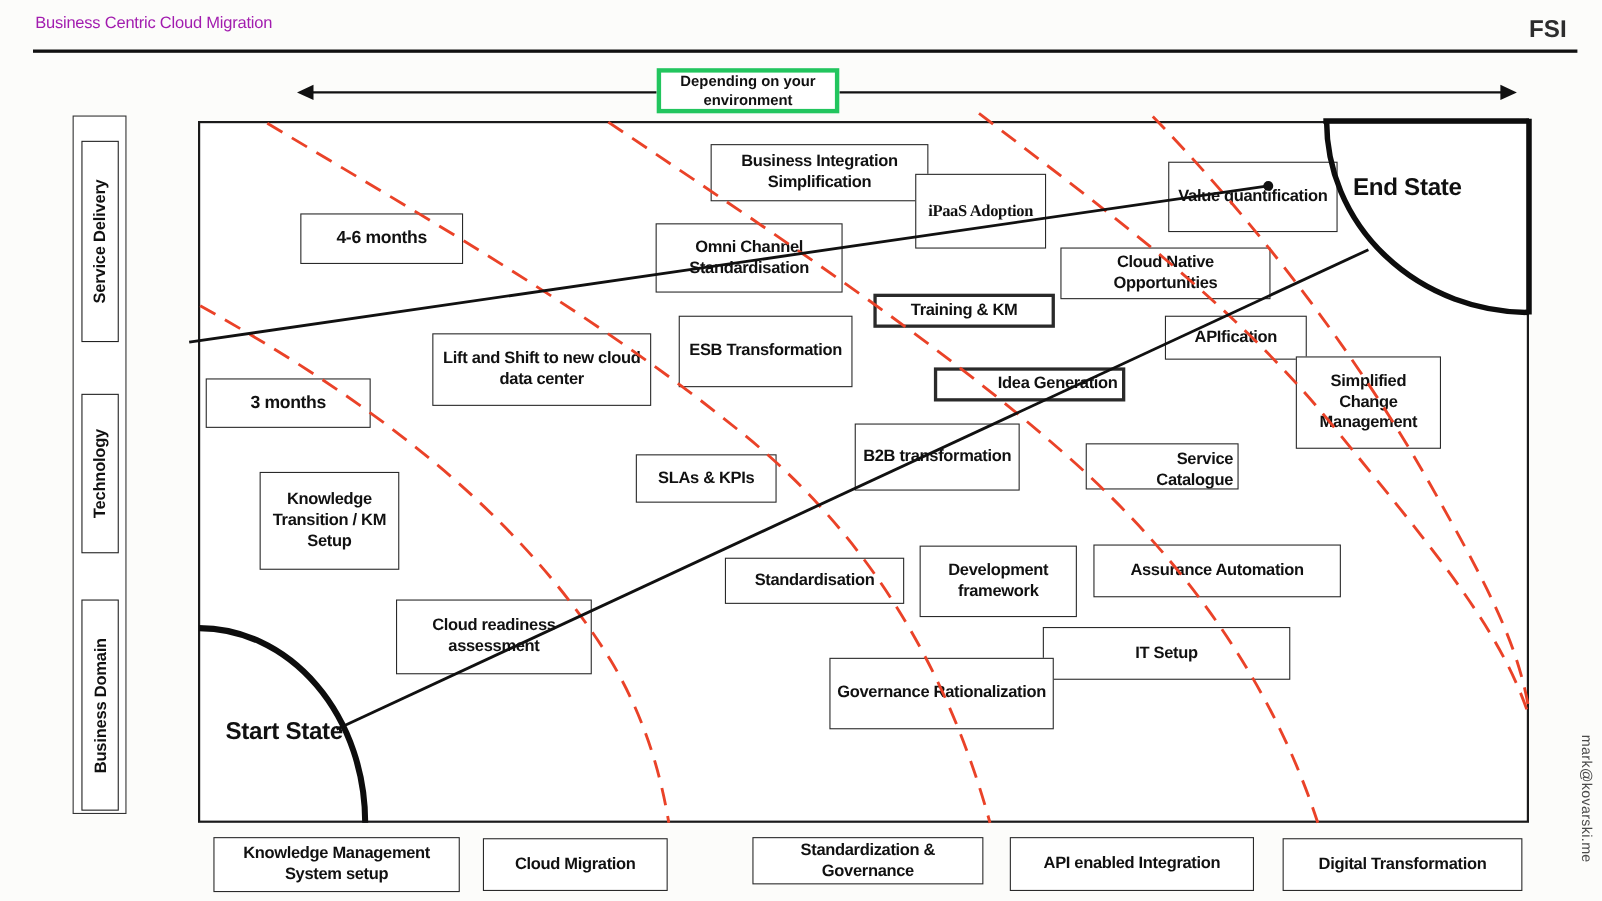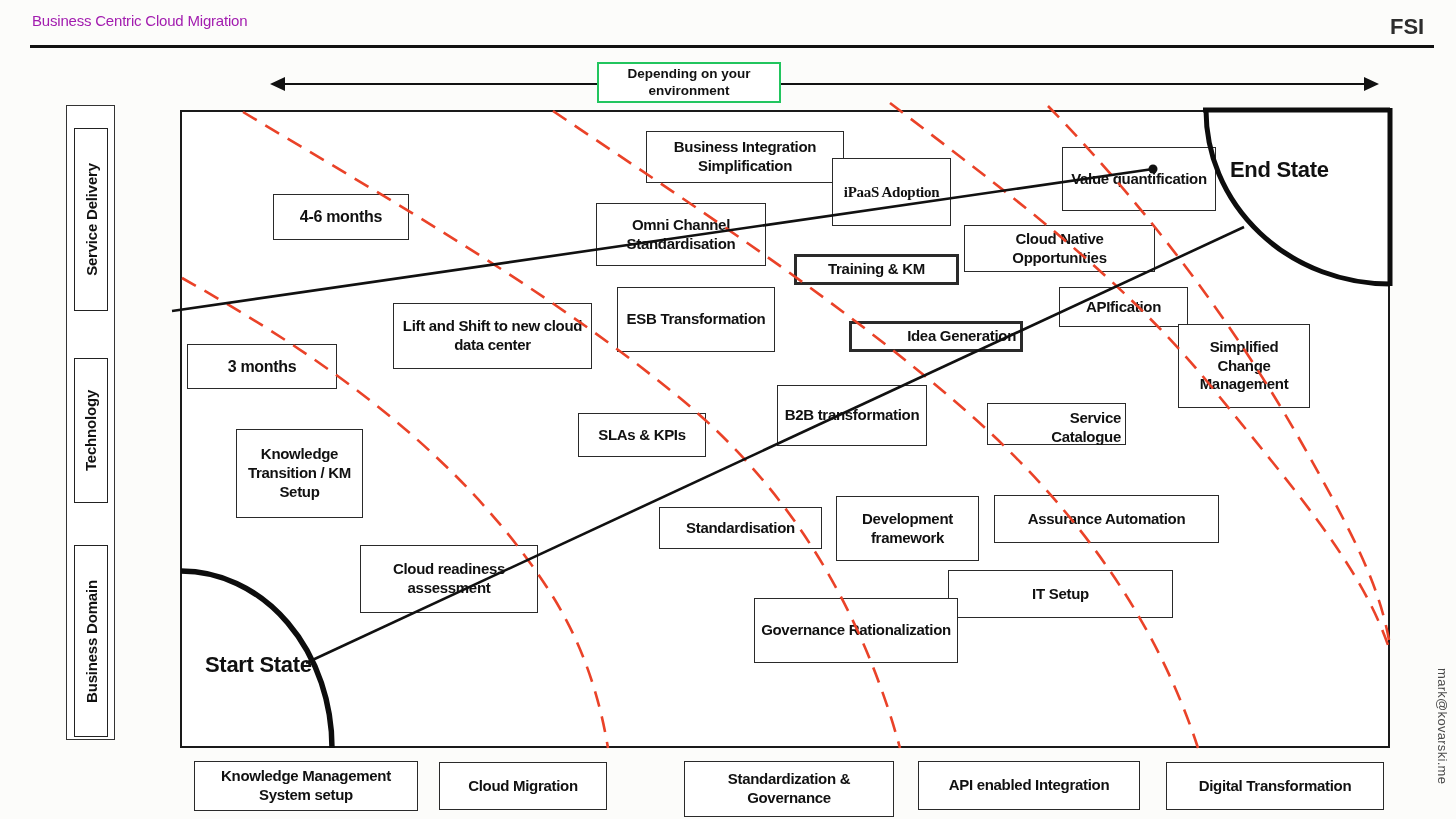--- a/index.html
+++ b/index.html
@@ -9,42 +9,42 @@
     font-family:"Liberation Sans","DejaVu Sans",sans-serif;
     color:#111;
   }
   .abs{position:absolute;}
   
   .page-title{left:32px;top:12px;font-size:15px;font-weight:normal;color:#a21caf;letter-spacing:-0.2px;}
   .logo{left:1390px;top:14px;font-size:22px;font-weight:bold;color:#2d2d2d;}
   .title-rule{left:30px;top:45px;width:1404px;height:3px;background:#111;}
   
   .depending-box{
-    left:597px;top:62px;width:184px;height:41px;background:#fff;border:2px solid #22c55e;
+    left:597px;top:62px;width:166px;height:41px;background:#fff;border:4px solid #22c55e;
     display:flex;align-items:center;justify-content:center;text-align:center;
     font-size:13.5px;font-weight:bold;line-height:1.25;box-sizing:border-box;z-index:5;
   }
   
   .sidebar-outer{left:66px;top:105px;width:49px;height:635px;border:1.5px solid #333;background:#fff;box-sizing:border-box;}
   .side-box{
     left:74px;width:34px;border:1.5px solid #222;background:#fff;box-sizing:border-box;
     display:flex;align-items:center;justify-content:center;
   }
   .side-box span{
     transform:rotate(-90deg);white-space:nowrap;font-size:15px;font-weight:bold;letter-spacing:-0.2px;
   }
   
   .main-rect{left:180px;top:110px;width:1210px;height:638px;border:2px solid #1a1a1a;background:#fff;box-sizing:border-box;}
   
   .dbox{
     position:absolute;background:#fff;border:1.6px solid #2a2a2a;box-sizing:border-box;
     display:flex;align-items:center;justify-content:center;text-align:center;
     font-size:15px;font-weight:bold;line-height:1.25;letter-spacing:-0.3px;z-index:2;padding:1px 4px;
   }
-  .dbox.thick{border-width:3.5px;}
+  .dbox.thick{border-width:3.5px;margin-top:13px;}
   .dbox.left-align{justify-content:flex-start;text-align:right;padding-left:13px;overflow:visible;align-items:flex-start;padding-top:5px;}
   .state-label{font-weight:bold;font-size:22px;letter-spacing:-0.3px;z-index:3;white-space:nowrap;}
   svg.overlay{position:absolute;left:0;top:0;z-index:4;pointer-events:none;}
   .watermark{
     left:1430px;top:668px;width:20px;height:150px;color:#4a4a4a;font-size:13px;
     writing-mode:vertical-rl;letter-spacing:0.3px;z-index:6;white-space:nowrap;
   }
 </style>
 </head>
 <body>
@@ -67,21 +67,21 @@
       <span>Business Domain</span>
     </div>
   </div>
 
 <div class="abs main-rect"></div>
 
 <div class="abs state-label" style="left:205px;top:652px;">Start State</div>
 <div class="abs state-label" style="left:1230px;top:157px;">End State</div>
 
 <div id="diagram-boxes">
-    <div class="dbox" style="left: 273px; top: 194px; width: 136px; height: 46px; font-size: 16px;">
+    <div class="dbox" style="left: 273px; top: 194px; width: 148px; height: 46px; font-size: 16px;">
       <span>4-6 months</span>
     </div>
     <div class="dbox" style="left: 187px; top: 344px; width: 150px; height: 45px; font-size: 16px;">
       <span>3 months</span>
     </div>
     <div class="dbox" style="left: 236px; top: 429px; width: 127px; height: 89px; font-size: 15px;">
       <span>Knowledge Transition / KM Setup</span>
     </div>
     <div class="dbox" style="left: 360px; top: 545px; width: 178px; height: 68px; font-size: 15px;">
       <span>Cloud readiness assessment</span>
@@ -144,21 +144,21 @@
       <span>Governance Rationalization</span>
     </div>
   </div>
 <div id="bottom-row">
     <div class="dbox" style="left: 194px; top: 761px; width: 224px; height: 50px;">
       <span>Knowledge Management System setup</span>
     </div>
     <div class="dbox" style="left: 439px; top: 762px; width: 168px; height: 48px;">
       <span>Cloud Migration</span>
     </div>
-    <div class="dbox" style="left: 684px; top: 761px; width: 210px; height: 56px;">
+    <div class="dbox" style="left: 684px; top: 761px; width: 210px; height: 43px;">
       <span>Standardization &amp; Governance</span>
     </div>
     <div class="dbox" style="left: 918px; top: 761px; width: 222px; height: 49px;">
       <span>API enabled Integration</span>
     </div>
     <div class="dbox" style="left: 1166px; top: 762px; width: 218px; height: 48px;">
       <span>Digital Transformation</span>
     </div>
   </div>
 

